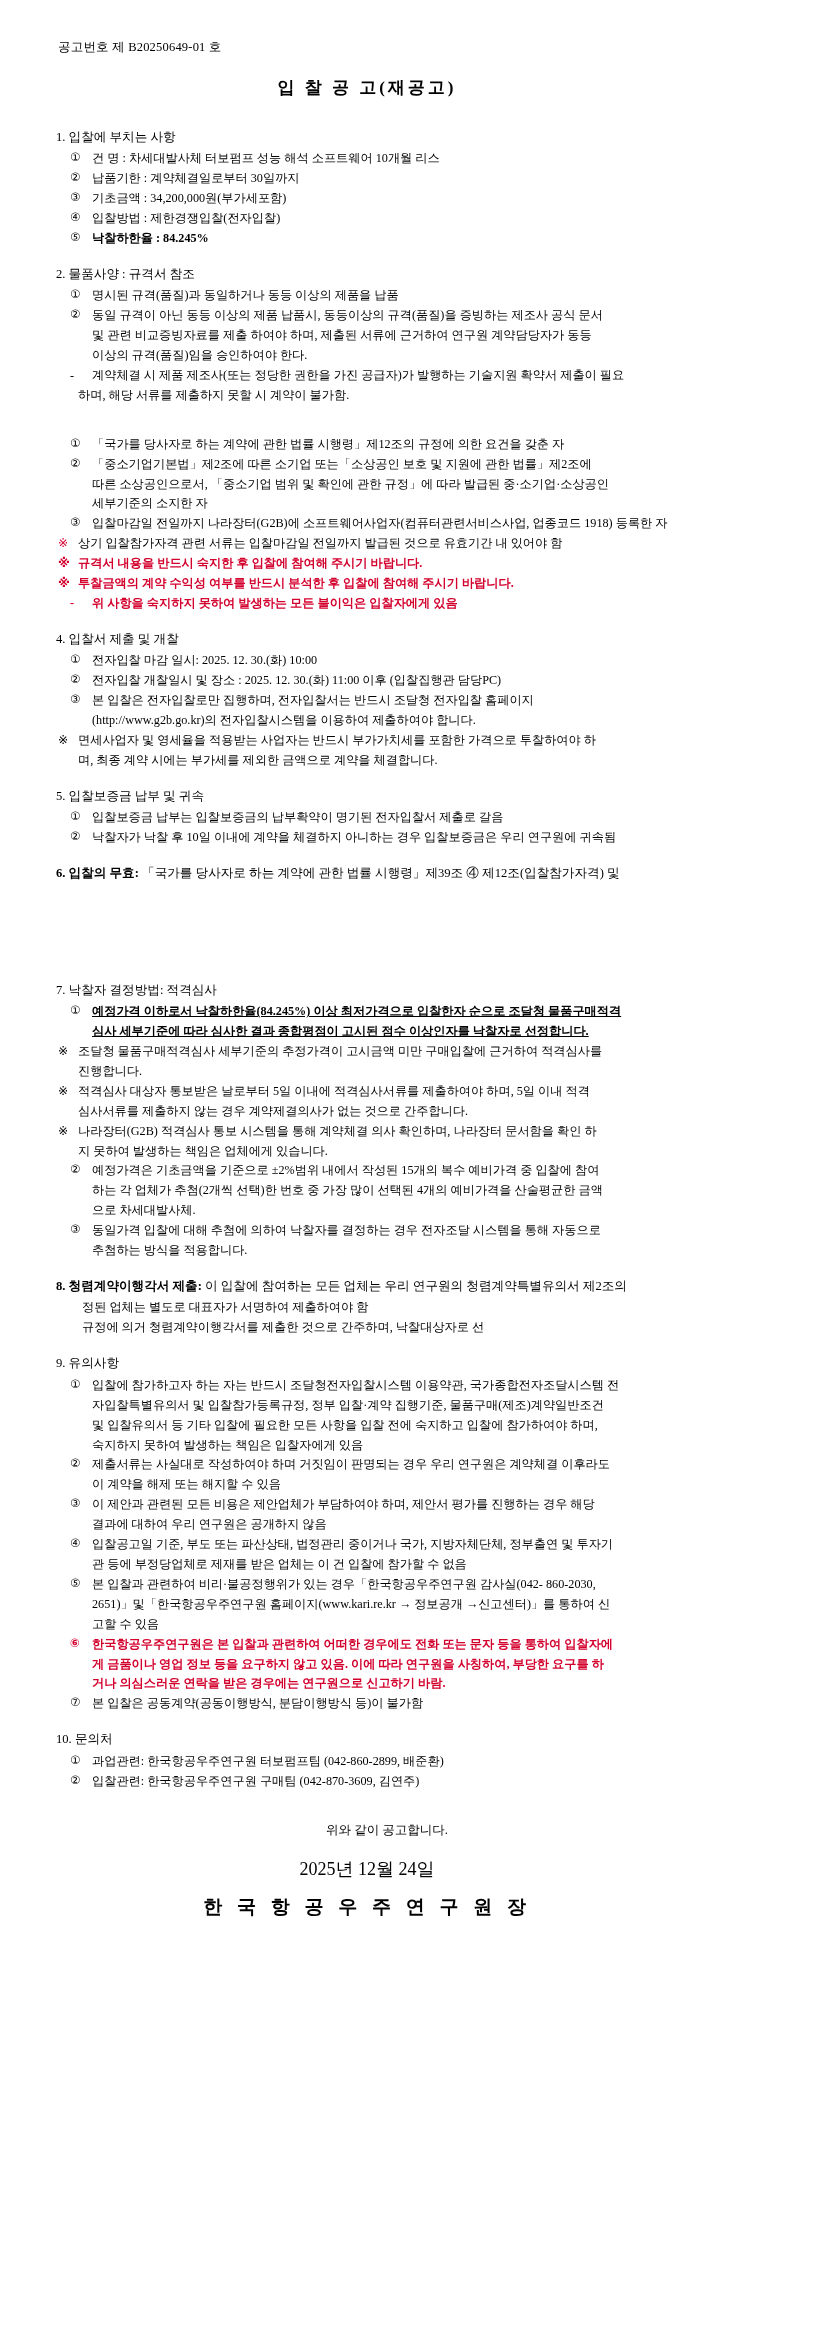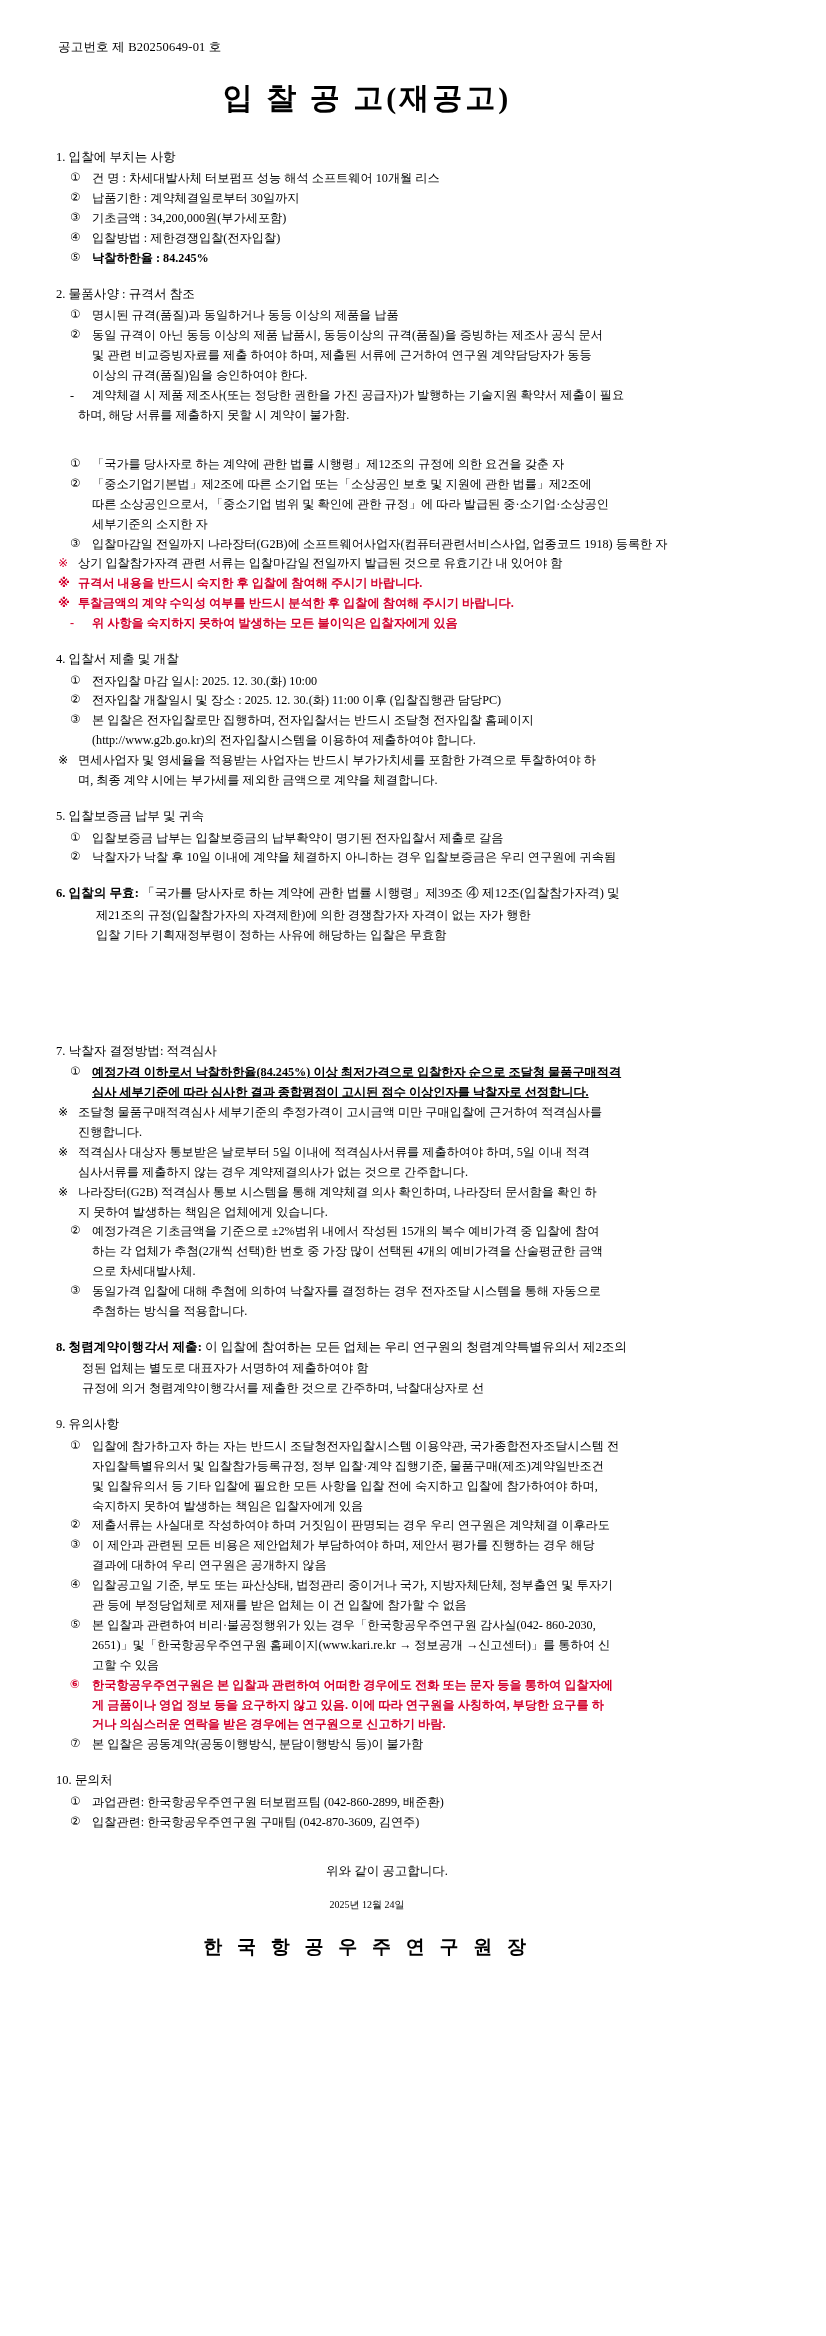--- a/index.html
+++ b/index.html
@@ -22,21 +22,21 @@
     box-sizing: border-box;
     padding: 38px 62px 40px 56px;
   }
   .doc-no {
     font-size: 12.5px;
     margin: 0 0 6px 2px;
     letter-spacing: 0.2px;
   }
   .doc-title {
     text-align: center;
-    font-size: 30px;
+    font-size: 17px;
     font-weight: bold;
     letter-spacing: 3px;
     margin: 18px 0 26px 0;
   }
   .sec {
     margin: 0 0 17px 0;
   }
   .sec-head {
     font-size: 12.6px;
     margin: 0 0 2px 0;
@@ -78,22 +78,22 @@
   .tail {
     margin-top: 30px;
     text-align: center;
   }
   .tail .line1 {
     font-size: 12.5px;
     margin-bottom: 16px;
     padding-left: 40px;
   }
   .tail .date {
-    font-size: 10px;
-    margin-bottom: 20px;
+    font-size: 18px;
+    margin-bottom: 8px;
   }
   .tail .org {
     font-size: 19px;
     font-weight: bold;
     letter-spacing: 5px;
   }
 </style>
 </head>
 <body>
 
@@ -241,28 +241,20 @@
         </li>
       <li class="item hang">
           <span class="mk circled">②</span>
           <span class="cont">낙찰자가 낙찰 후 10일 이내에 계약을 체결하지 아니하는 경우 입찰보증금은 우리 연구원에 귀속됨</span>
         </li>
     </ul>
   </div>
 
   <div class="sec">
     <div class="sec-head"><span class="b">6. 입찰의 무효:</span> <span>「국가를 당사자로 하는 계약에 관한 법률 시행령」제39조 ④ 제12조(입찰참가자격) 및</span></div>
-    <ul class="items">
-      <li class="item indent3">
-          <span class="cont">제21조의 규정(입찰참가자의 자격제한)에 의한 경쟁참가자 자격이 없는 자가 행한</span>
-        </li>
-      <li class="item indent3">
-          <span class="cont">입찰 기타 기획재정부령이 정하는 사유에 해당하는 입찰은 무효함</span>
-        </li>
-    </ul>
   </div>
 
   <div class="gap-l"></div>
   <div class="gap-l"></div>
 
   <div class="sec">
     <div class="sec-head">7. 낙찰자 결정방법: 적격심사</div>
     <ul class="items">
       <li class="item hang">
           <span class="mk circled">①</span>
@@ -346,20 +338,24 @@
           <span class="mk"></span>
           <span class="cont">및 입찰유의서 등 기타 입찰에 필요한 모든 사항을 입찰 전에 숙지하고 입찰에 참가하여야 하며,</span>
         </li>
       <li class="item hang">
           <span class="mk"></span>
           <span class="cont">숙지하지 못하여 발생하는 책임은 입찰자에게 있음</span>
         </li>
       <li class="item hang">
           <span class="mk circled">②</span>
           <span class="cont">제출서류는 사실대로 작성하여야 하며 거짓임이 판명되는 경우 우리 연구원은 계약체결 이후라도</span>
+        </li>
+      <li class="item hang">
+          <span class="mk"></span>
+          <span class="cont">이 계약을 해제 또는 해지할 수 있음</span>
         </li>
       <li class="item hang">
           <span class="mk circled">③</span>
           <span class="cont">이 제안과 관련된 모든 비용은 제안업체가 부담하여야 하며, 제안서 평가를 진행하는 경우 해당</span>
         </li>
       <li class="item hang">
           <span class="mk"></span>
           <span class="cont">결과에 대하여 우리 연구원은 공개하지 않음</span>
         </li>
       <li class="item hang">

